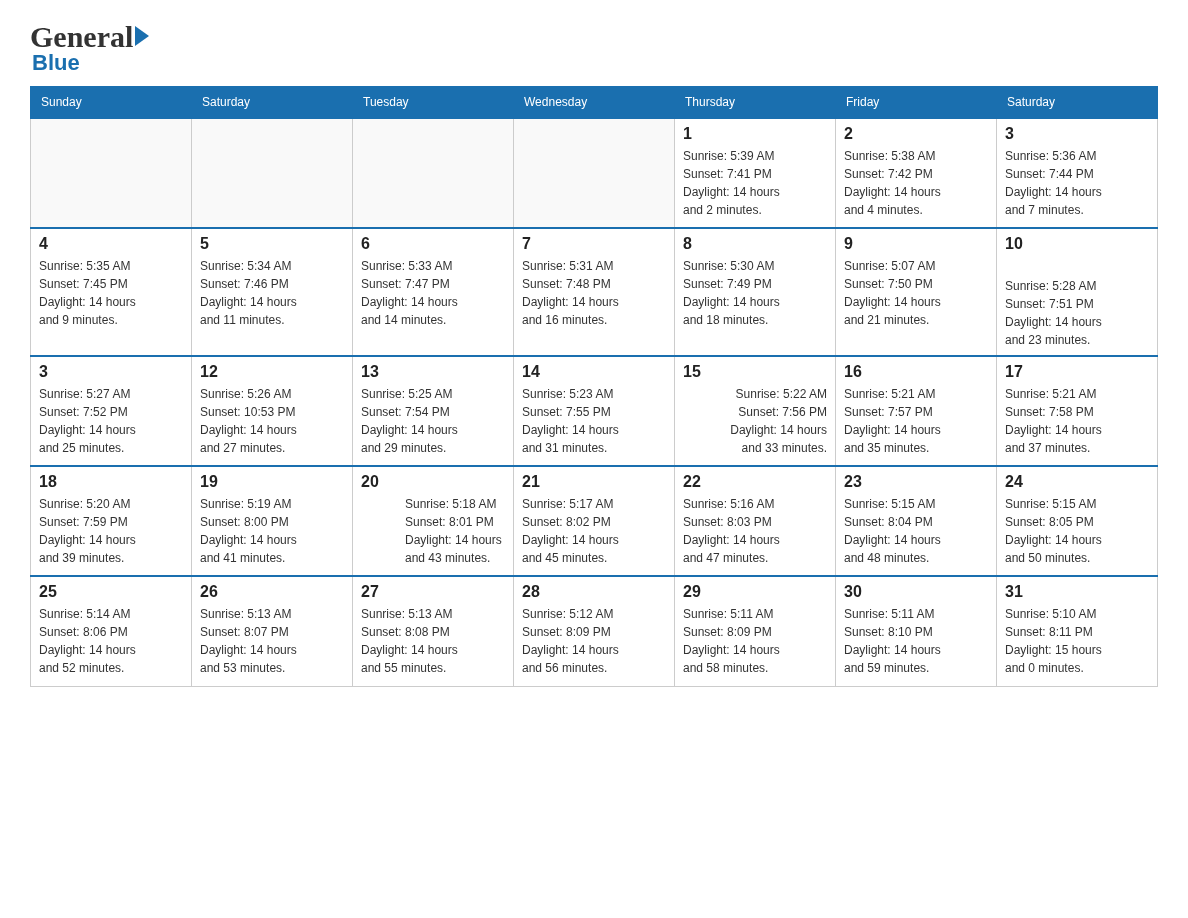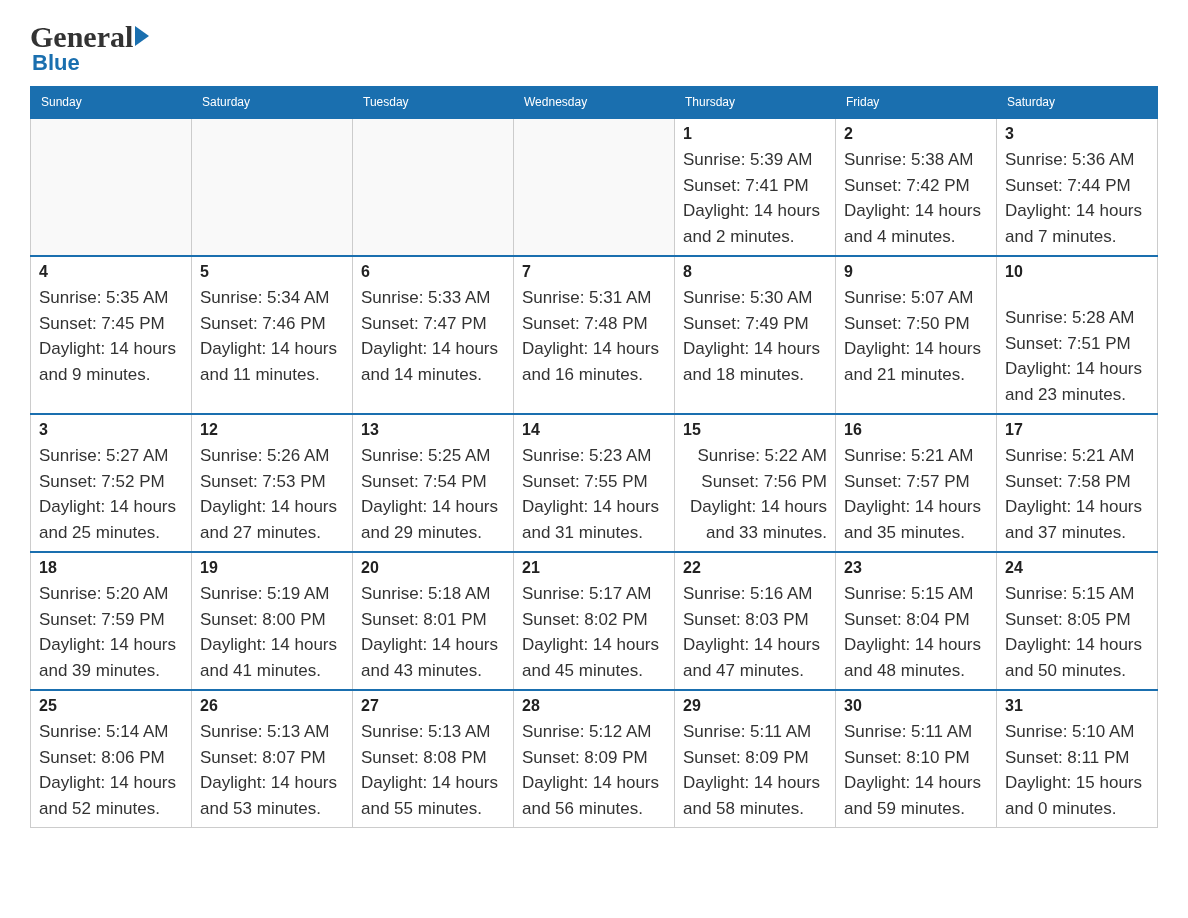--- a/index.html
+++ b/index.html
@@ -56,21 +56,21 @@
       width: calc(100% / 7);
       height: 110px;
     }
     .day-number {
       font-size: 16px;
       color: #222;
       font-weight: bold;
       margin-bottom: 4px;
     }
     .day-info {
-      font-size: 17px;
+      font-size: 12px;
       color: #333;
       line-height: 1.5;
     }
     .empty-cell {
       background: #f9f9f9;
     }
     .week-row td {
       border-top: 2px solid #1a6faf;
     }
     
@@ -191,21 +191,21 @@
         <td>
           <div class="day-number">3</div>
           <div class="day-info" style="white-space: pre-line;">Sunrise: 5:27 AM
 Sunset: 7:52 PM
 Daylight: 14 hours
 and 25 minutes.</div>
         </td>
         <td>
           <div class="day-number">12</div>
           <div class="day-info" style="white-space: pre-line;">Sunrise: 5:26 AM
-Sunset: 7:53 PM
+Sunset: 10:53 PM
 Daylight: 14 hours
 and 27 minutes.</div>
         </td>
         <td>
           <div class="day-number">13</div>
           <div class="day-info" style="white-space: pre-line;">Sunrise: 5:25 AM
 Sunset: 7:54 PM
 Daylight: 14 hours
 and 29 minutes.</div>
         </td>
@@ -248,21 +248,21 @@
         </td>
         <td>
           <div class="day-number">19</div>
           <div class="day-info" style="white-space: pre-line;">Sunrise: 5:19 AM
 Sunset: 8:00 PM
 Daylight: 14 hours
 and 41 minutes.</div>
         </td>
         <td>
           <div class="day-number">20</div>
-          <div class="day-info" style="white-space: pre-line;">Sunrise: 5:18 AM
+          <div class="day-info" style="white-space: pre-line; margin-left: 44px;">Sunrise: 5:18 AM
 Sunset: 8:01 PM
 Daylight: 14 hours
 and 43 minutes.</div>
         </td>
         <td>
           <div class="day-number">21</div>
           <div class="day-info" style="white-space: pre-line;">Sunrise: 5:17 AM
 Sunset: 8:02 PM
 Daylight: 14 hours
 and 45 minutes.</div>

